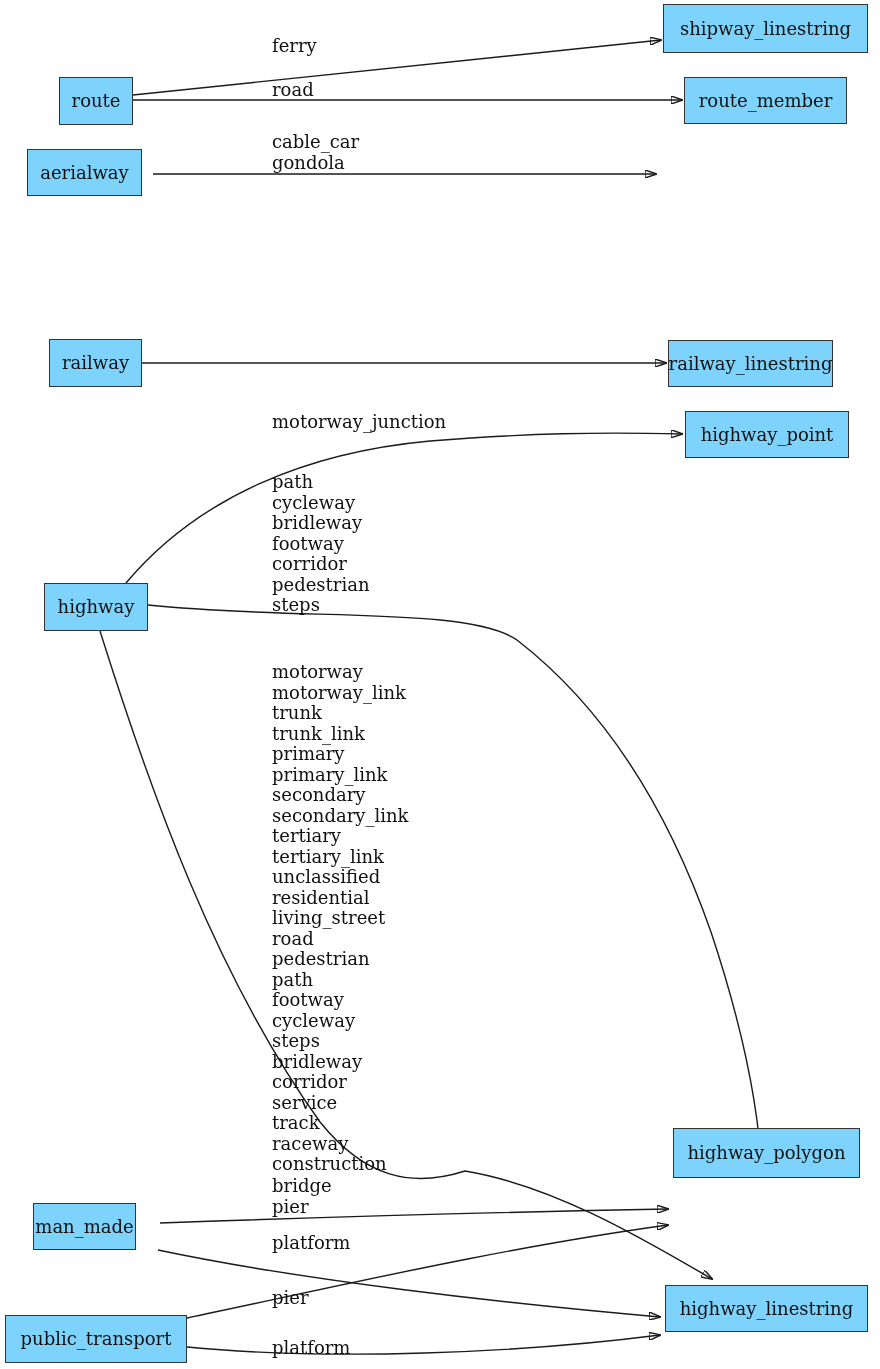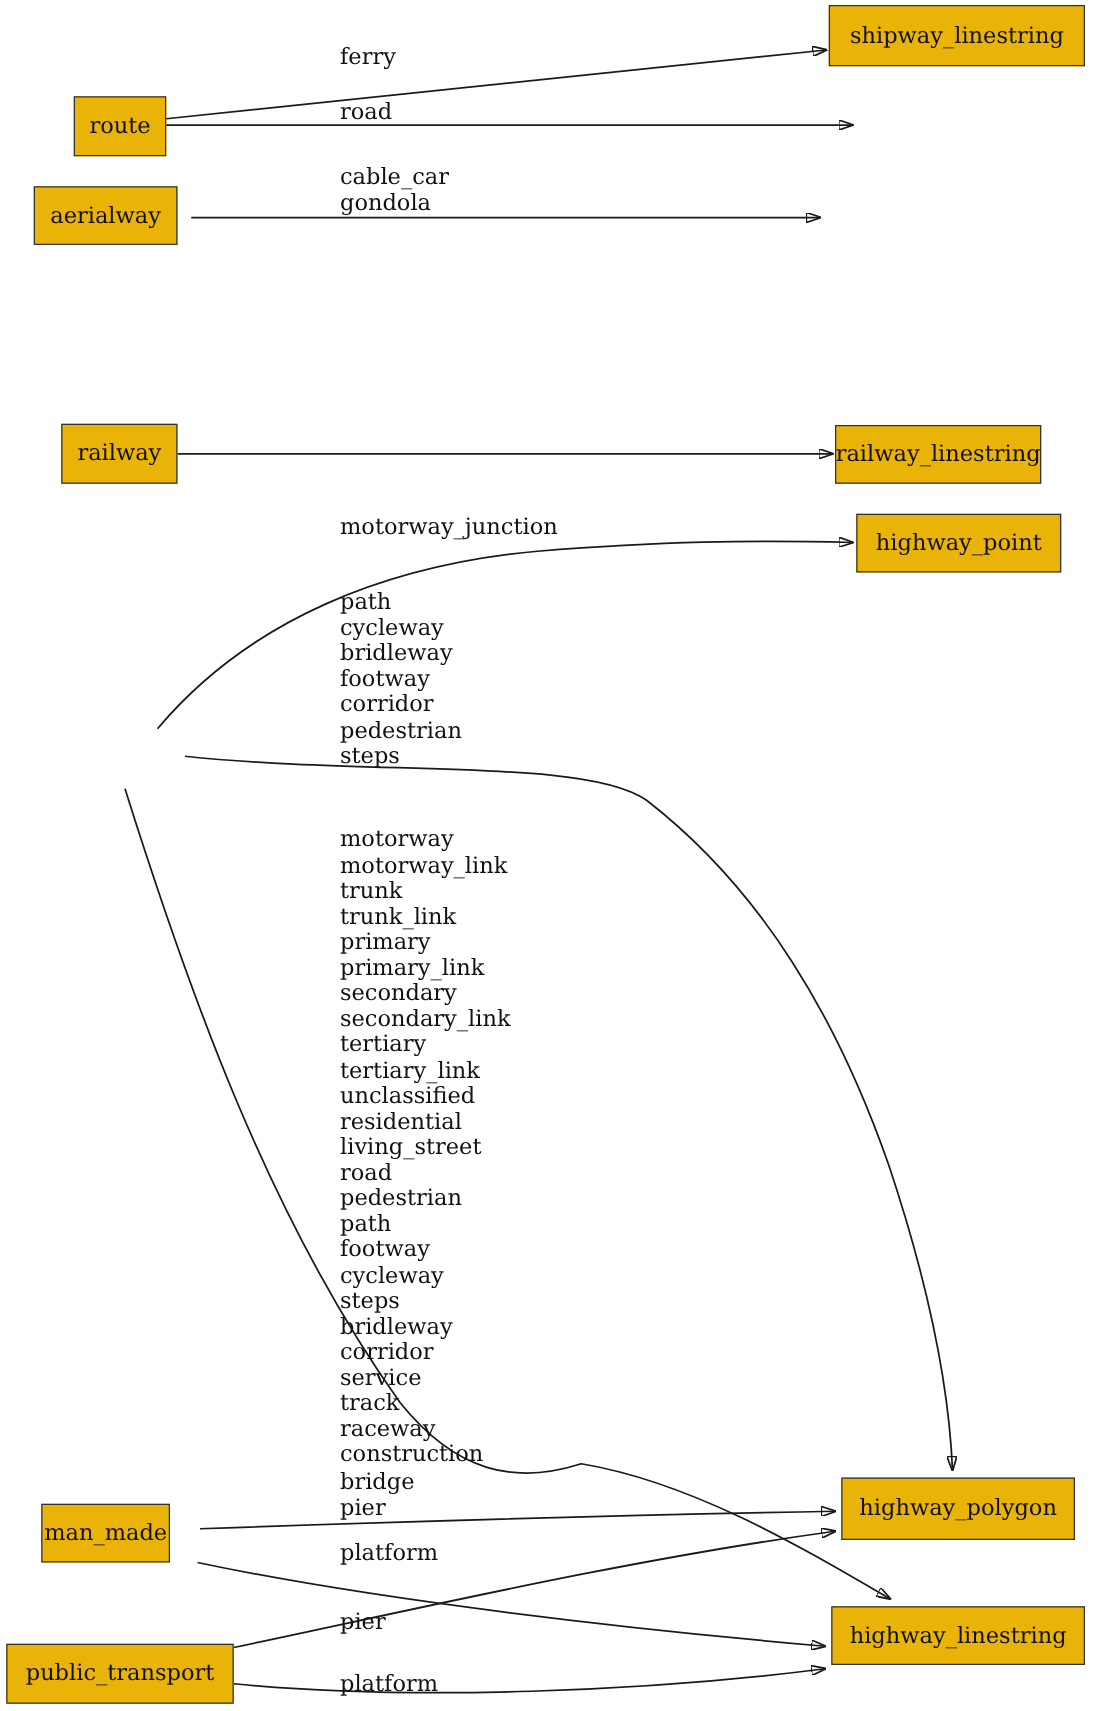--- a/index.html
+++ b/index.html
@@ -10,21 +10,21 @@
     font-family:"DejaVu Serif","Liberation Serif",serif;
     color:#111111;
     overflow:hidden;
   }
   .edges{position:absolute;left:0;top:0;width:880px;height:1369px;}
   .edges path{fill:none;stroke:#1a1a1a;stroke-width:1.4;}
   .node{
     position:absolute;
     box-sizing:border-box;
     border:1.5px solid #333333;
-    background:#eab308;
+    background:#7dd3fc;
     display:flex;align-items:center;justify-content:center;
     font-size:18px;line-height:1;
     white-space:nowrap;
   }
   .elabel{
     position:absolute;
     left:272px;width:300px;
     text-align:left;
     font-size:18px;line-height:20.5px;
     white-space:pre-line;
@@ -56,37 +56,43 @@
 
   <div class="node" style="left:59px;top:77px;width:74px;height:48px">
     <span>route</span>
   </div>
   <div class="node" style="left:27px;top:149px;width:115px;height:47px">
     <span>aerialway</span>
   </div>
   <div class="node" style="left:49px;top:339px;width:93px;height:48px">
     <span>railway</span>
   </div>
+  <div class="node" style="left:44px;top:583px;width:104px;height:48px">
+    <span>highway</span>
+  </div>
   <div class="node" style="left:33px;top:1203px;width:103px;height:47px">
     <span>man_made</span>
   </div>
   <div class="node" style="left:5px;top:1315px;width:182px;height:48px">
     <span>public_transport</span>
   </div>
 
   <div class="node" style="left:663px;top:4px;width:205px;height:49px">
     <span>shipway_linestring</span>
   </div>
+  <div class="node" style="left:684px;top:77px;width:163px;height:47px">
+    <span>route_member</span>
+  </div>
   <div class="node" style="left:668px;top:340px;width:165px;height:47px">
     <span>railway_linestring</span>
   </div>
   <div class="node" style="left:685px;top:411px;width:164px;height:47px">
     <span>highway_point</span>
   </div>
-  <div class="node" style="left:673px;top:1182px;width:187px;height:50px">
+  <div class="node" style="left:673px;top:1128px;width:187px;height:50px">
     <span>highway_polygon</span>
   </div>
   <div class="node" style="left:665px;top:1285px;width:203px;height:47px">
     <span>highway_linestring</span>
   </div>
 
   <div class="elabel" style="top:36px">ferry</div>
   <div class="elabel" style="top:80px">road</div>
   <div class="elabel" style="top:132px">cable_car
 gondola</div>

